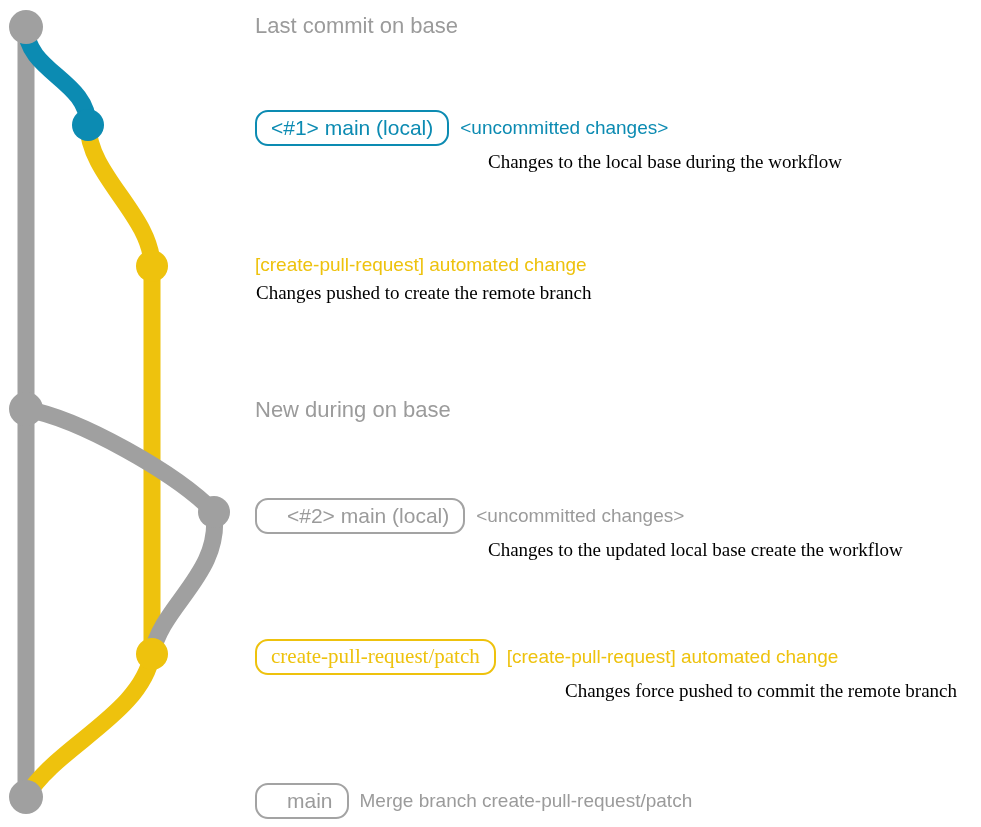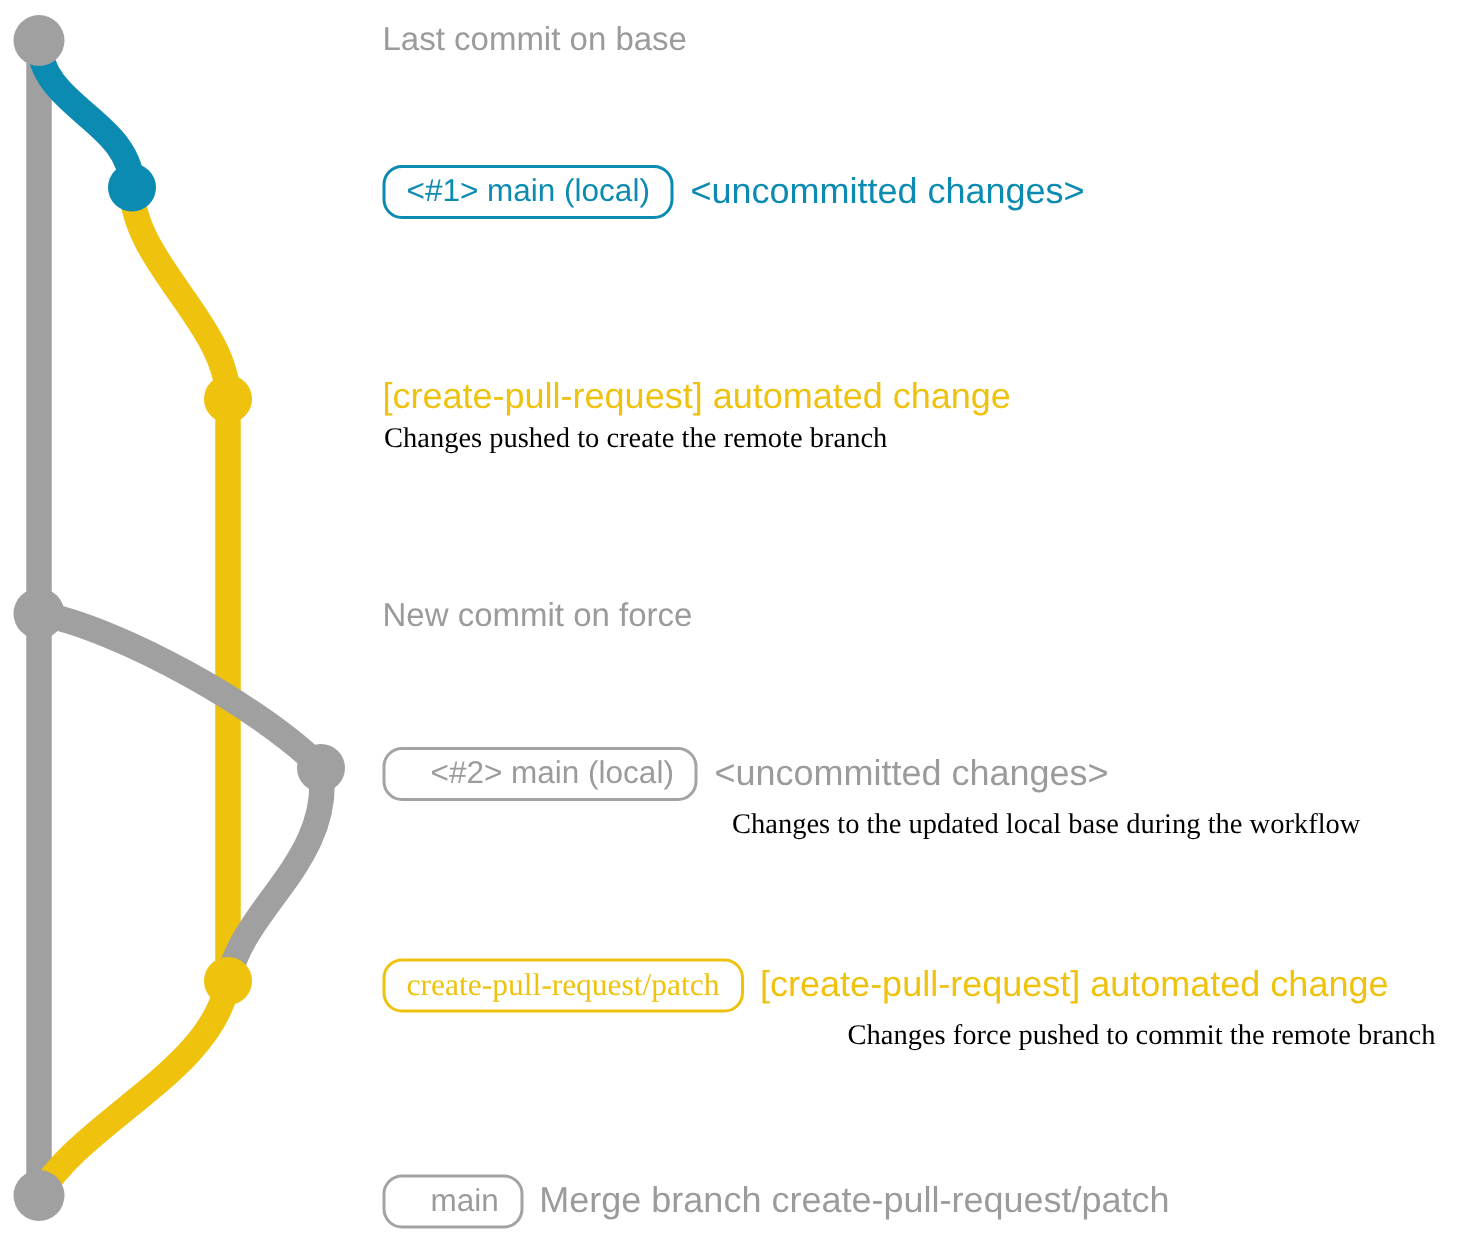--- a/index.html
+++ b/index.html
@@ -55,21 +55,21 @@
     color: #9b9b9b;
     background: #ffffff;
     box-sizing: border-box;
     margin-right: 11px;
   }
   .badge.blue  { border-color: #0c8bb2; color: #0c8bb2; }
   .badge.amber { border-color: #eec20d; color: #eec20d; font-family: Liberation Serif, serif; }
   .badge.gray  { border-color: #a3a3a3; color: #9b9b9b; padding-left: 30px; }
 
   .subject {
-    font-size: 24px;
+    font-size: 19px;
     line-height: 24px;
     white-space: nowrap;
   }
   .subject.blue  { color: #0c8bb2; }
   .subject.amber { color: #eec20d; }
   .subject.gray  { color: #9b9b9b; }
 
   .note {
     font-family: "Liberation Serif", serif;
     font-size: 19px;
@@ -126,39 +126,40 @@
 
   <div class="row" style="top:14px">
     <div class="row-plain">Last commit on base</div>
   </div>
 
   <div class="row" style="top:110px">
     <div class="row-main">
       <span class="badge blue">&lt;#1&gt; main (local)</span>
       <span class="subject blue">&lt;uncommitted changes&gt;</span>
     </div>
+    <span class="note" style="margin-left:233px">Changes to the local base during the workflow</span>
   </div>
 
   <div class="row" style="top:253px">
     <div class="row-main">
       <span class="subject amber">[create-pull-request] automated change</span>
     </div>
     <span class="note" style="margin-left:1px">Changes pushed to create the remote branch</span>
   </div>
 
   <div class="row" style="top:398px">
-    <div class="row-plain">New commit on force</div>
+    <div class="row-plain">New during on base</div>
   </div>
 
   <div class="row" style="top:498px">
     <div class="row-main">
       <span class="badge gray">&lt;#2&gt; main (local)</span>
       <span class="subject gray">&lt;uncommitted changes&gt;</span>
     </div>
-    <span class="note" style="margin-left:233px">Changes to the updated local base during the workflow</span>
+    <span class="note" style="margin-left:233px">Changes to the updated local base create the workflow</span>
   </div>
 
   <div class="row" style="top:639px">
     <div class="row-main">
       <span class="badge amber">create-pull-request/patch</span>
       <span class="subject amber">[create-pull-request] automated change</span>
     </div>
     <span class="note" style="margin-left:310px">Changes force pushed to commit the remote branch</span>
   </div>
 

